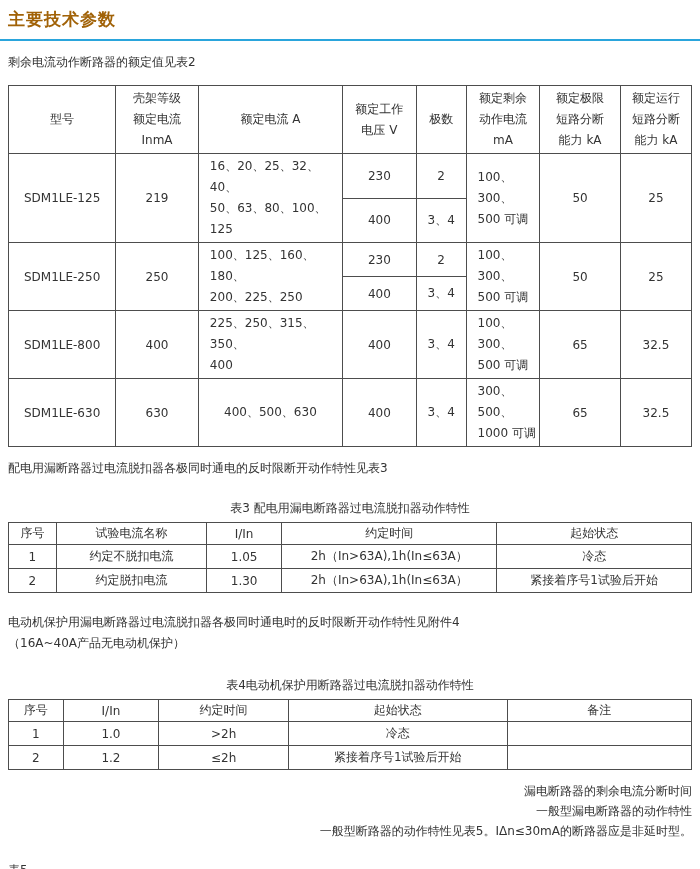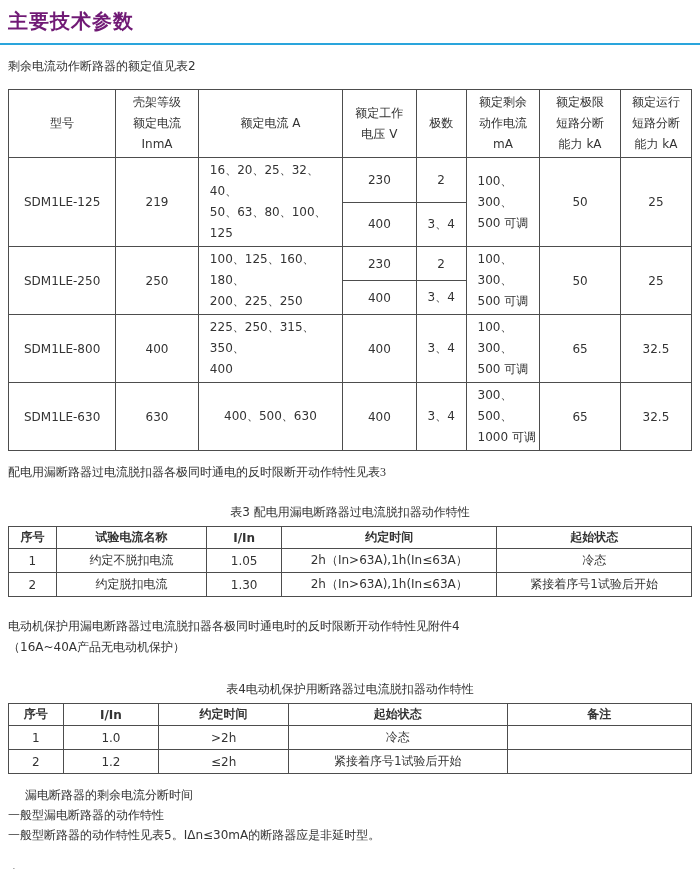--- a/index.html
+++ b/index.html
@@ -8,22 +8,22 @@
     width: 700px;
     min-height: 869px;
     font-family: "DejaVu Sans", "Liberation Sans", sans-serif;
     color: #333333;
     font-size: 12px;
   }
   .page { padding: 8px 8px 10px 8px; }
 
   
   .doc-title {
-    color: #701a75;
-    font-size: 20px;
+    color: #a16207;
+    font-size: 17px;
     font-weight: bold;
     letter-spacing: 1px;
     padding-left: 0px;
   }
   .title-rule {
     border: none;
     border-top: 2px solid #2aa5dc;
     margin: 8px -8px 0 -8px;
   }
   .intro { margin-top: 13px; }
@@ -46,29 +46,29 @@
   .pre { white-space: pre-line; line-height: 1.75; }
 
   
   .t2 { margin-top: 14px; }
   .t2 th { height: 66px; line-height: 1.75; }
   .t2 td { height: 22px; }
   .t2 td.tall { height: 45px; }
   .t2 .cell-left { text-align: left; padding-left: 11px; }
 
   
-  .para { margin-top: 13px; font-family: Liberation Serif, serif; }
+  .para { margin-top: 13px; }
   .caption { text-align: center; margin-top: 23px; }
   .t3, .t4 { margin-top: 5px; }
-  .t3 th, .t4 th { height: 14px; font-weight: bold; }
+  .t3 th, .t4 th { height: 14px; }
   .t3 td, .t4 td { height: 24px; }
 
   .para2 { margin-top: 19px; line-height: 21px; }
 
-  .sec5 { margin-top: 11px; }
+  .sec5 { margin-top: 11px; text-align: right; }
   .sec5 .line { line-height: 20px; }
   .sec5 .line-indent { padding-left: 17px; }
 
   .t5-label { margin-top: 21px; }
 </style>
 </head>
 <body>
 
 <div class="page">
 

